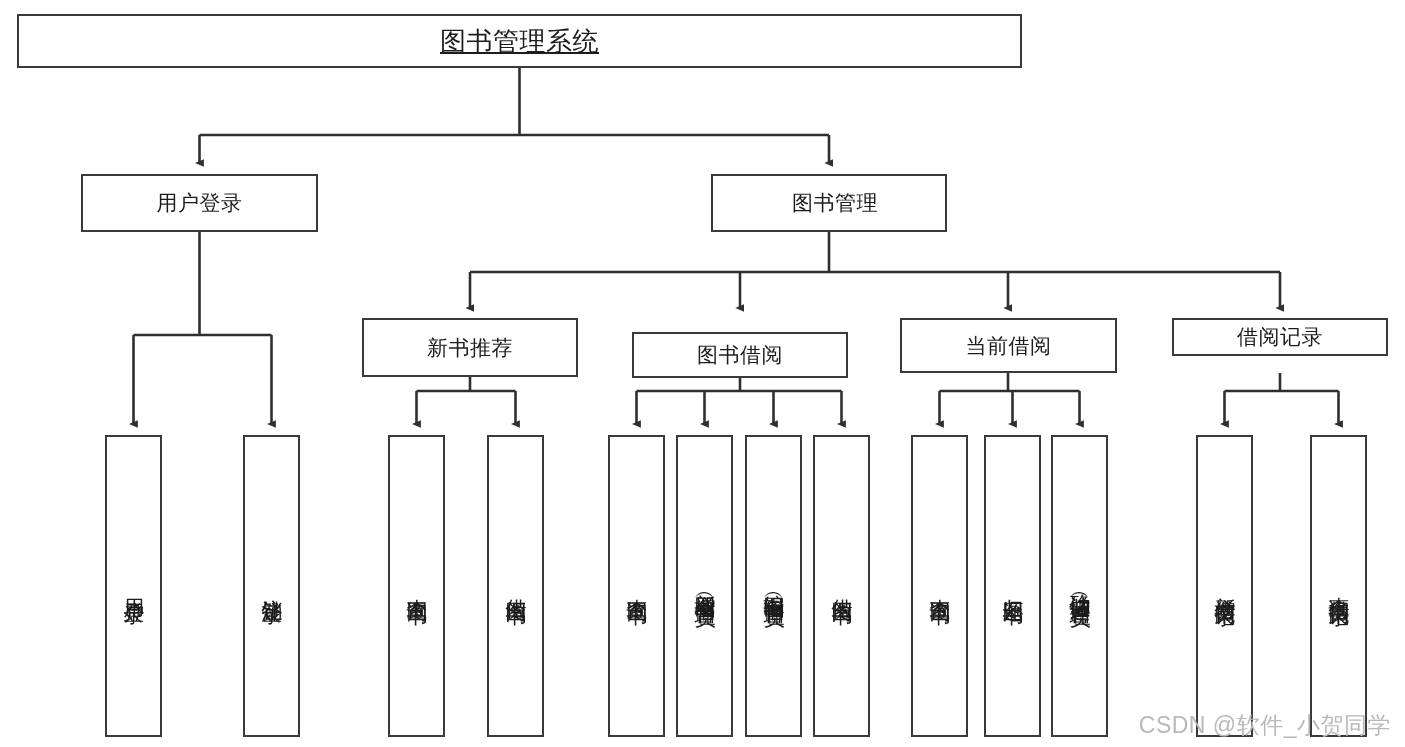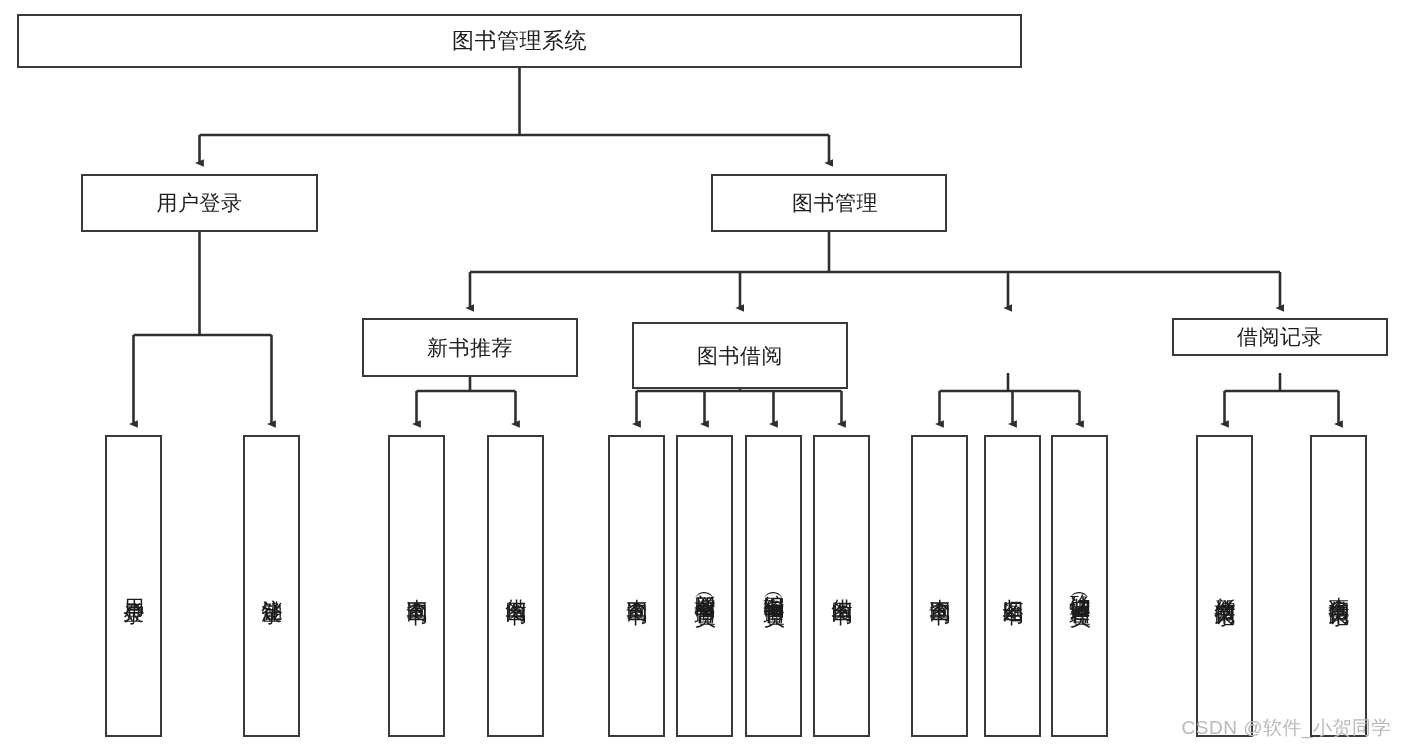--- a/index.html
+++ b/index.html
@@ -35,21 +35,22 @@
     align-items: center;
     justify-content: center;
     color: #1c1c1c;
   }
   .node-h {
     font-size: 21px;
     letter-spacing: 0.5px;
     white-space: nowrap;
   }
   .node-root {
-    font-size: 22px;
+    font-size: 26px;
+    text-decoration: underline;
   }
   .node-v {
     writing-mode: vertical-rl;
     text-orientation: upright;
     font-size: 21px;
     line-height: 1.18;
     letter-spacing: 2px;
     text-align: center;
     align-items: center;
     justify-content: center;
@@ -58,21 +59,21 @@
   }
   .node-v .vlabel {
     writing-mode: vertical-rl;
     text-orientation: upright;
     display: block;
   }
   #watermark {
     position: absolute;
     right: 14px;
     bottom: 6px;
-    font-size: 19px;
+    font-size: 23px;
     color: #b9b9b9;
     white-space: nowrap;
     letter-spacing: 0.5px;
   }
 </style>
 </head>
 <body>
 
 <div id="diagram-root">
 
@@ -135,24 +136,27 @@
   </div>
 
   <div class="node node-h" style="left:711px; top:174px; width:236px; height:58px;padding-left:12px;">
     <span>图书管理</span>
   </div>
 
   <div class="node node-h" style="left:362px; top:318px; width:216px; height:59px;">
     <span>新书推荐</span>
   </div>
 
-  <div class="node node-h" style="left:632px; top:322px; width:216px; height:67px;">
+  <div class="node node-h" style="left:632px; top:332px; width:216px; height:46px;">
     <span>图书借阅</span>
   </div>
 
+  <div class="node node-h" style="left:900px; top:318px; width:217px; height:55px;">
+    <span>当前借阅</span>
+  </div>
 
   <div class="node node-h" style="left:1172px; top:318px; width:216px; height:38px;">
     <span>借阅记录</span>
   </div>
 
   <div class="node node-v" style="left:105px; top:435px; width:57px; height:302px;">
     <span class="vlabel">用户登录</span>
   </div>
 
   <div class="node node-v" style="left:243px; top:435px; width:57px; height:302px;">

